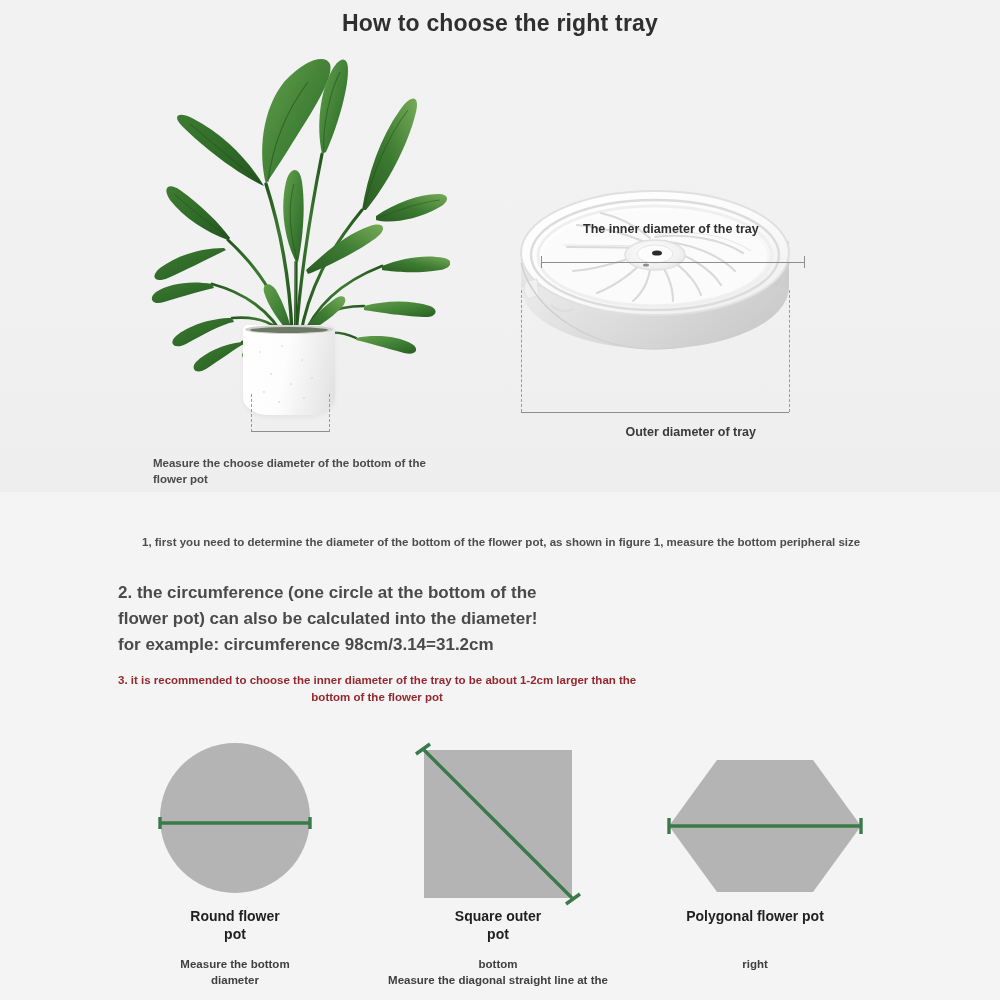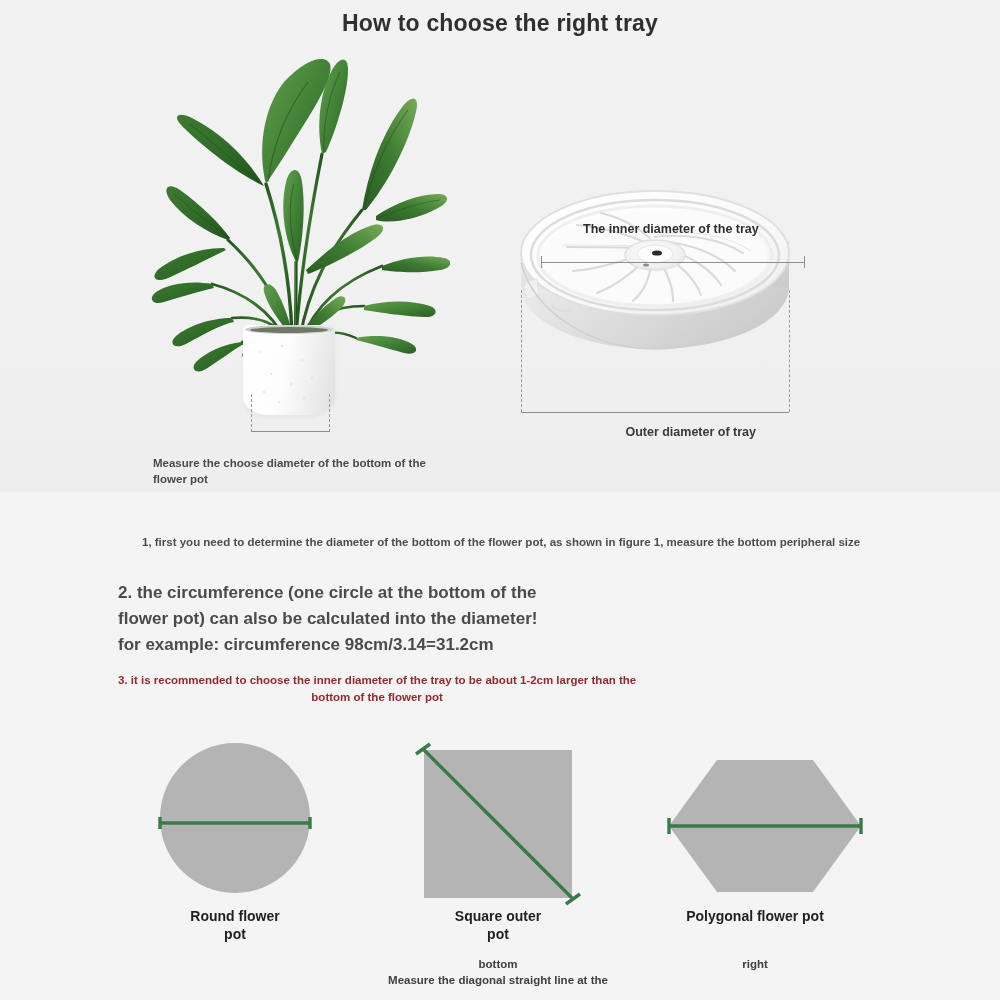--- a/index.html
+++ b/index.html
@@ -423,20 +423,24 @@
           <circle cx="160" cy="80" r="75" fill="#b4b4b4"></circle>
           <line x1="85" y1="85" x2="235" y2="85" stroke="#3a7a4a" stroke-width="3.4"></line>
           <line x1="85" y1="79" x2="85" y2="91" stroke="#3a7a4a" stroke-width="3.4"></line>
           <line x1="235" y1="79" x2="235" y2="91" stroke="#3a7a4a" stroke-width="3.4"></line>
         </svg>
       </div>
       <div class="shape-title" style="top:183px;">
         <div>Round flower</div>
         <div>pot</div>
       </div>
+      <div class="shape-sub" style="top:232px;">
+        <div>Measure the bottom</div>
+        <div>diameter</div>
+      </div>
     </div>
 
     <div class="shape-col" style="left:338px;">
       <div class="shape-fig">
         <svg width="320" height="170" viewBox="0 0 320 170">
           <rect x="86" y="12" width="148" height="148" fill="#b4b4b4"></rect>
           <line x1="86" y1="12" x2="234" y2="160" stroke="#3a7a4a" stroke-width="3.4"></line>
           <line x1="78" y1="16" x2="92" y2="6" stroke="#3a7a4a" stroke-width="3.4"></line>
           <line x1="228" y1="166" x2="242" y2="156" stroke="#3a7a4a" stroke-width="3.4"></line>
         </svg>

